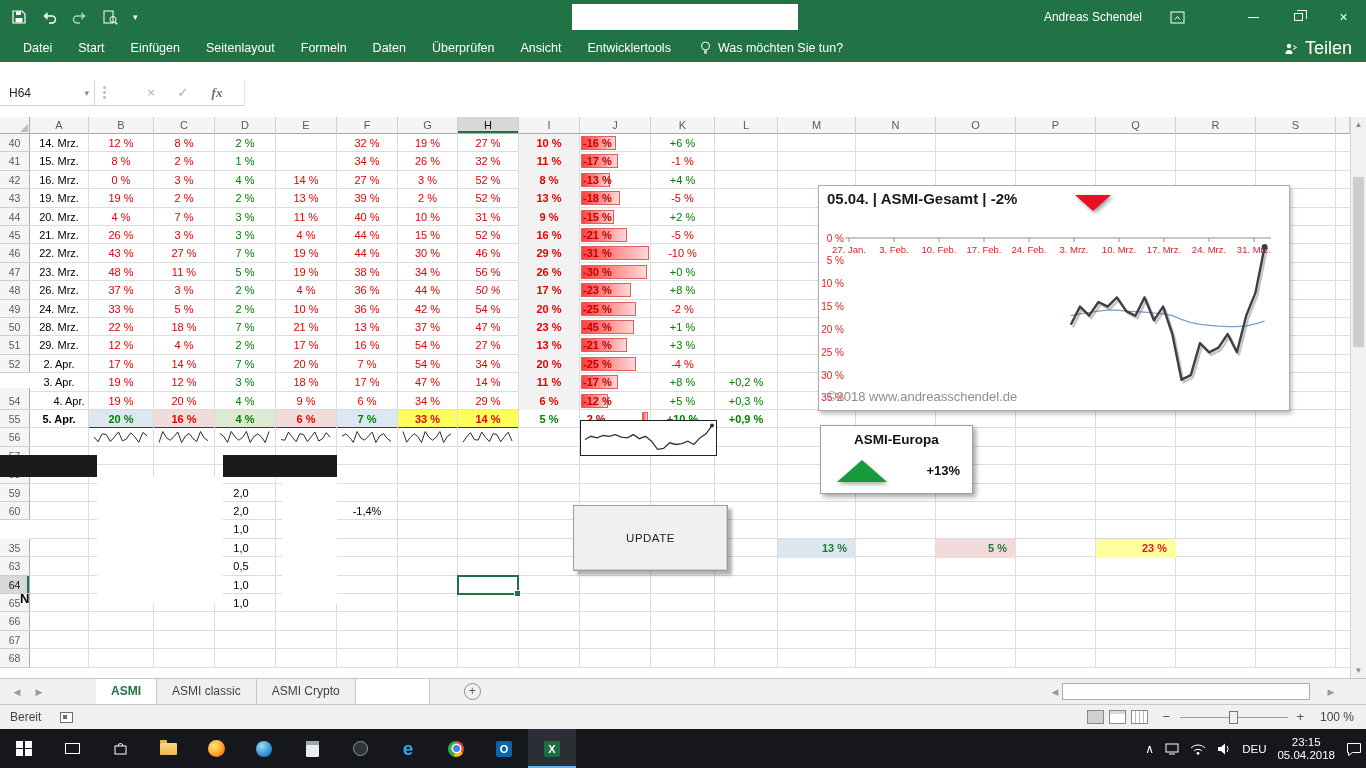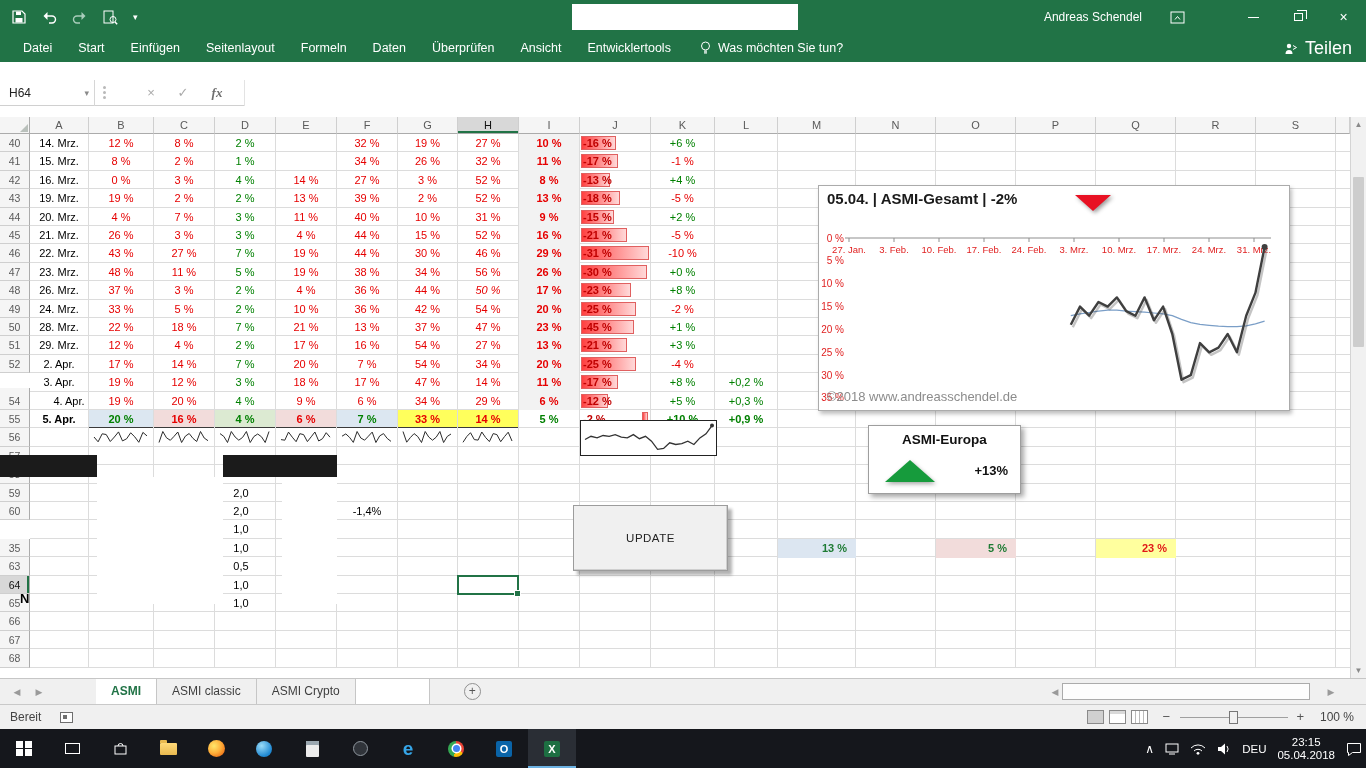--- a/index.html
+++ b/index.html
@@ -312,21 +312,21 @@
             <text x="25" y="192.63" text-anchor="end" font-size="10" fill="#e02020" font-family="Liberation Sans, sans-serif">30 %</text>
             <text x="25" y="215.48499999999999" text-anchor="end" font-size="10" fill="#e02020" font-family="Liberation Sans, sans-serif">35 %</text>
             <polyline points="251.8,129.7 261.0,127.9 270.2,126.5 279.5,125.1 288.7,124.2 297.9,124.2 307.2,125.1 316.4,125.6 325.6,126.1 334.9,127.0 344.1,127.9 353.3,129.7 362.5,133.4 371.8,136.6 381.0,138.4 390.2,139.3 399.5,140.2 408.7,140.7 417.9,140.7 427.2,139.8 436.4,137.9 445.6,135.2" fill="none" stroke="#7a9ec7" stroke-width="1.2"></polyline>
             <polyline points="251.8,138.8 261.0,120.6 270.2,129.7 279.5,116.0 288.7,120.6 297.9,111.4 307.2,125.1 316.4,129.7 325.6,111.4 334.9,134.3 344.1,120.6 353.3,148.0 362.5,193.7 371.8,189.1 381.0,157.1 390.2,166.3 399.5,161.7 408.7,148.0 417.9,166.3 427.2,129.7 436.4,106.9 445.6,61.1" fill="none" stroke="rgba(60,60,60,0.3)" stroke-width="2.4" transform="translate(2 2.5)" stroke-linejoin="round"></polyline>
             <polyline points="251.8,138.8 261.0,120.6 270.2,129.7 279.5,116.0 288.7,120.6 297.9,111.4 307.2,125.1 316.4,129.7 325.6,111.4 334.9,134.3 344.1,120.6 353.3,148.0 362.5,193.7 371.8,189.1 381.0,157.1 390.2,166.3 399.5,161.7 408.7,148.0 417.9,166.3 427.2,129.7 436.4,106.9 445.6,61.1" fill="none" stroke="#3f3f3f" stroke-width="2.4" stroke-linejoin="round"></polyline>
             <circle cx="445.6" cy="61.1" r="3" fill="#3f3f3f"></circle>
           </svg></div>
       <div id="watermark">©2018 www.andreasschendel.de</div>
     </div>
 
-    <div class="sumbox" style="left:868px">
+    <div class="sumbox" style="left:820px">
       <div class="sumtitle">ASMI-Europa</div>
       <div class="tri-up"></div>
       <div class="sumval">+13%</div>
     </div>
 
     <div class="regioncell" style="left: 778px; width: 78px; background: rgb(220, 230, 241); color: rgb(30, 123, 52);">13 %</div>
     <div class="regioncell" style="left: 936px; width: 80px; background: rgb(242, 220, 219); color: rgb(30, 123, 52);">5 %</div>
     <div class="regioncell" style="left: 1096px; width: 80px; background: rgb(255, 255, 158); color: rgb(224, 24, 24);">23 %</div>
 
     <div id="selcell"></div>

